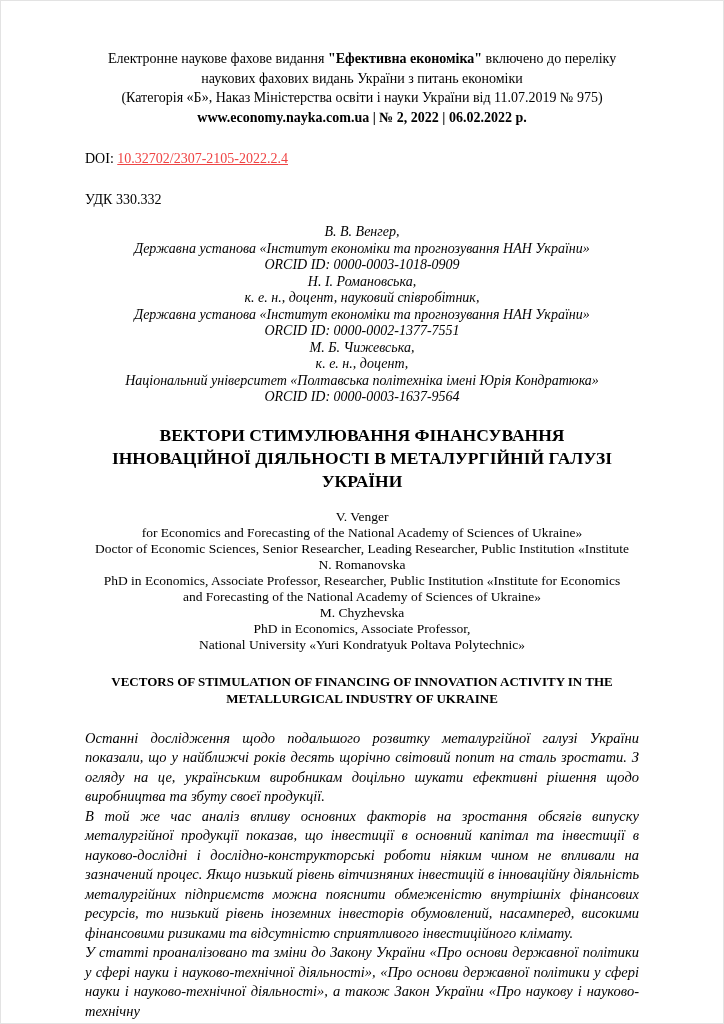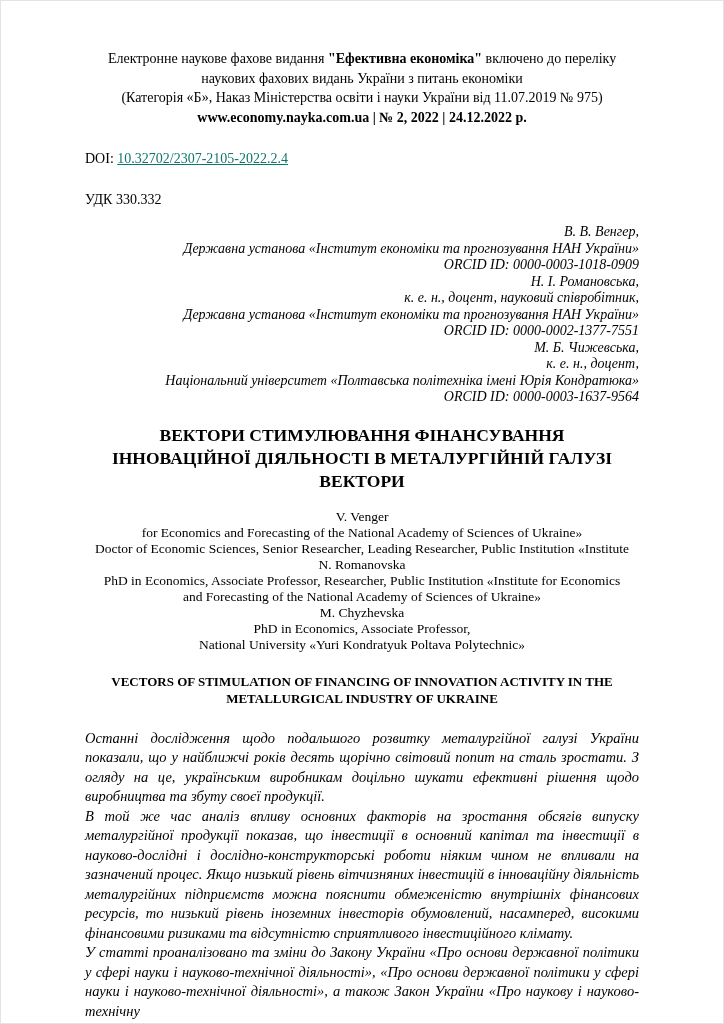--- a/index.html
+++ b/index.html
@@ -23,32 +23,32 @@
     line-height: 19.5px;
   }
   .masthead .bold { font-weight: bold; }
   .masthead-line4 { font-weight: bold; }
   .doi-line {
     margin-top: 23px;
     font-size: 14px;
     line-height: 18px;
   }
   .doi-link {
-    color: #0f766e;
+    color: #ef4444;
     text-decoration: underline;
     cursor: pointer;
   }
   .udc {
     margin-top: 23px;
     font-size: 14px;
     line-height: 18px;
   }
   .authors-ua {
     margin-top: 15px;
-    text-align: right;
+    text-align: center;
     font-style: italic;
     font-size: 14px;
     line-height: 16.5px;
   }
   .title-ua {
     margin-top: 18px;
     text-align: center;
     font-weight: bold;
     font-size: 17.5px;
     line-height: 23px;
@@ -77,21 +77,21 @@
 </style>
 </head>
 <body>
 
 <div class="page">
 
   <div class="masthead">
     <div><span>Електронне наукове фахове видання </span><span class="bold">"Ефективна економіка"</span><span> включено до переліку</span></div>
     <div>наукових фахових видань України з питань економіки</div>
     <div>(Категорія «Б», Наказ Міністерства освіти і науки України від 11.07.2019 № 975)</div>
-    <div class="masthead-line4">www.economy.nayka.com.ua | № 2, 2022 | 24.12.2022 р.</div>
+    <div class="masthead-line4">www.economy.nayka.com.ua | № 2, 2022 | 06.02.2022 р.</div>
   </div>
 
   <div class="doi-line">
     <span>DOI: </span><a href="#" class="doi-link">10.32702/2307-2105-2022.2.4</a>
   </div>
 
   <div class="udc">УДК 330.332</div>
 
   <div class="authors-ua">
     <div>В. В. Венгер,</div>
@@ -103,21 +103,21 @@
     <div>ORCID ID: 0000-0002-1377-7551</div>
     <div>М. Б. Чижевська,</div>
     <div>к. е. н., доцент,</div>
     <div>Національний університет «Полтавська політехніка імені Юрія Кондратюка»</div>
     <div>ORCID ID: 0000-0003-1637-9564</div>
   </div>
 
   <h1 class="title-ua">
     <div>ВЕКТОРИ СТИМУЛЮВАННЯ  ФІНАНСУВАННЯ</div>
     <div>ІННОВАЦІЙНОЇ ДІЯЛЬНОСТІ В МЕТАЛУРГІЙНІЙ ГАЛУЗІ</div>
-    <div>ВЕКТОРИ</div>
+    <div>УКРАЇНИ</div>
   </h1>
 
   <div class="authors-en">
     <div>V. Venger</div>
     <div>for Economics and Forecasting of the National Academy of Sciences of Ukraine»</div>
     <div>Doctor of Economic Sciences, Senior Researcher, Leading Researcher, Public Institution «Institute</div>
     <div>N. Romanovska</div>
     <div>PhD in Economics, Associate Professor, Researcher, Public Institution «Institute for Economics</div>
     <div>and Forecasting of the National Academy of Sciences of Ukraine»</div>
     <div>M. Chyzhevska</div>

